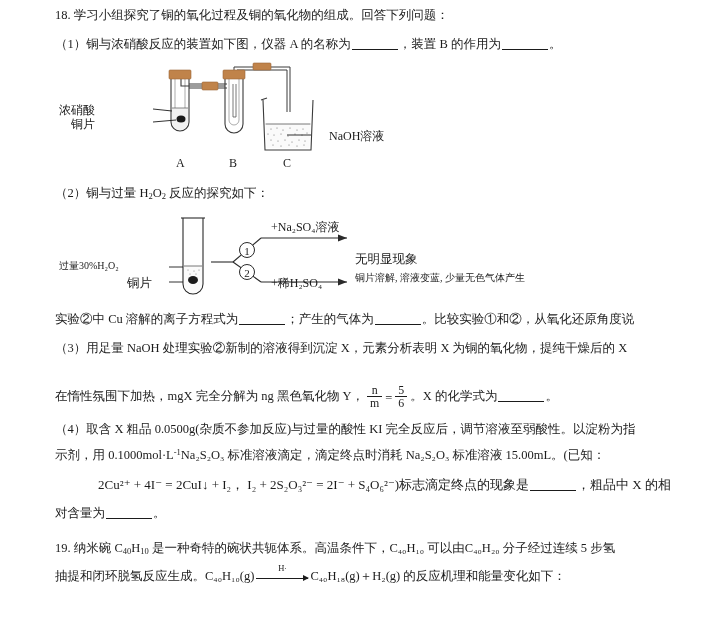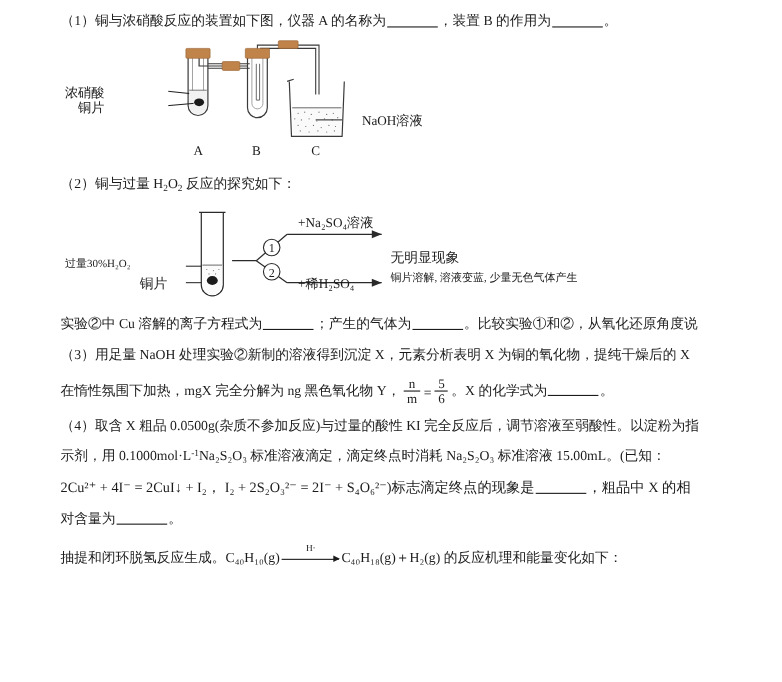--- a/index.html
+++ b/index.html
@@ -98,30 +98,34 @@
     border-bottom: 3.5px solid transparent;
   }
   .rxnarrow .cond {
     position: absolute;
     left: 0; right: 0;
     bottom: 0.78em;
     text-align: center;
     font-size: 8.5px;
     letter-spacing: -0.3px;
   }
-  .eqline { font-size: 13px; }
+  .eqline { font-size: 13px; text-align: right; }
   .q19 { margin-top: 16px; }
 </style>
 </head>
 <body>
 
 <div class="page">
 
   <div class="q-block">
 
+    <p class="line" style="padding-top:6px;">
+      <span>18.</span>
+      <span>学习小组探究了铜的氧化过程及铜的氧化物的组成。回答下列问题：</span>
+    </p>
 
     <p class="line" style="margin-top:10px;">
       <span>（1）</span><span>铜与浓硝酸反应的装置如下图，仪器 A 的名称为</span><span class="blank"></span><span>，装置 B 的作用为</span><span class="blank"></span><span>。</span>
     </p>
 
     <div class="fig1">
       <svg width="330" height="110" viewBox="0 0 330 110">
         <g stroke="#3a3a3a" stroke-width="1.1" fill="none">
 
           <path d="M56,14 L56,60 a9,9 0 0 0 18,0 L74,14"></path>
@@ -259,38 +263,42 @@
       <div style="position:absolute; left:290px; top:60px; font-size:10px; white-space:nowrap;">铜片溶解, 溶液变蓝, 少量无色气体产生</div>
     </div>
 
     <p class="line" style="margin-top:4px;">
       <span>实验②中 Cu 溶解的离子方程式为</span><span class="blank"></span><span>；产生的气体为</span><span class="blank"></span><span>。比较实验①和②，从氧化还原角度说</span>
     </p>
 
     <p class="line" style="margin-top:9px;">
       <span>（3）</span><span>用足量 NaOH 处理实验②新制的溶液得到沉淀 X，元素分析表明 X 为铜的氧化物，提纯干燥后的 X</span>
     </p>
-    <p class="line" style="margin-top:10px;">
+    <p class="line" style="margin-top:26px;">
       <span>在惰性氛围下加热，mgX 完全分解为 ng 黑色氧化物 Y，</span><span class="frac-group"><span class="frac"><span class="num">n</span><span class="den">m</span></span><span>=</span><span class="frac"><span class="num">5</span><span class="den">6</span></span></span><span>。X 的化学式为</span><span class="blank"></span><span>。</span>
     </p>
 
     <p class="line" style="margin-top:10px;">
       <span>（4）</span><span>取含 X 粗品 0.0500g(杂质不参加反应)与过量的酸性 KI 完全反应后，调节溶液至弱酸性。以淀粉为指</span>
     </p>
     <p class="line">
       <span>示剂，用 0.1000mol·L</span><sup>-1</sup><span>Na₂S₂O₃ 标准溶液滴定，滴定终点时消耗 Na₂S₂O₃ 标准溶液 15.00mL。(已知：</span>
     </p>
     <p class="line eqline" style="margin-top:9px;">
       <span>2Cu²⁺ + 4I⁻ = 2CuI↓ + I₂，  I₂ + 2S₂O₃²⁻ = 2I⁻ + S₄O₆²⁻)</span><span>标志滴定终点的现象是</span><span class="blank"></span><span>，粗品中 X 的相</span>
     </p>
     <p class="line" style="margin-top:9px;">
       <span>对含量为</span><span class="blank"></span><span>。</span>
     </p>
 
   </div>
 
   <div class="q-block q19">
+    <p class="line">
+      <span>19.</span>
+      <span>纳米碗 C</span><sub>40</sub><span>H</span><sub>10</sub><span> 是一种奇特的碗状共轭体系。高温条件下，</span><span>C₄₀H₁₀</span><span> 可以由</span><span>C₄₀H₂₀</span><span> 分子经过连续 5 步氢</span>
+    </p>
     <p class="line" style="margin-top:9px;">
       <span>抽提和闭环脱氢反应生成。</span><span>C₄₀H₁₀(g)</span><span class="rxnarrow"><span class="cond">H·</span><span class="bar"></span><span class="head"></span></span><span>C₄₀H₁₈(g)＋H₂(g)</span><span> 的反应机理和能量变化如下：</span>
     </p>
   </div>
 
 </div>
 
 </body></html>

